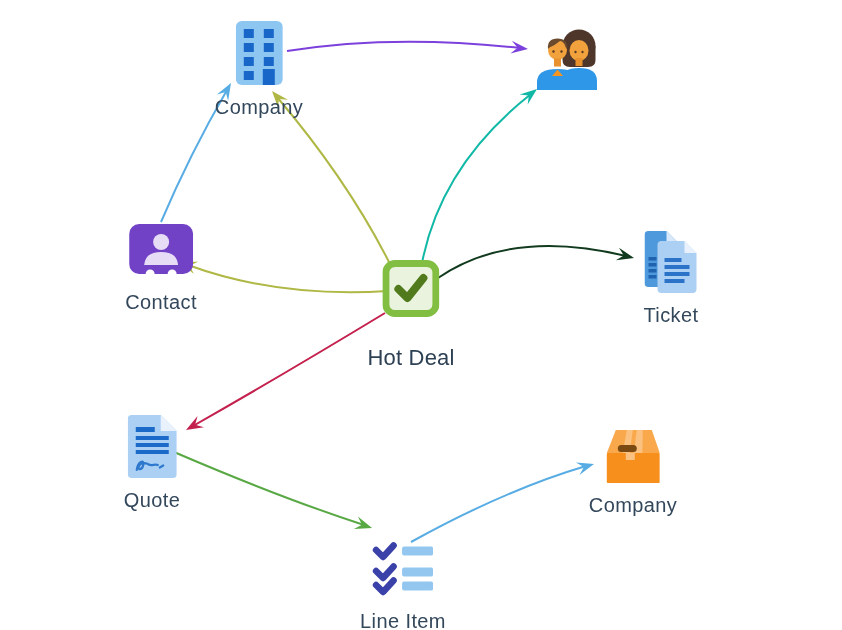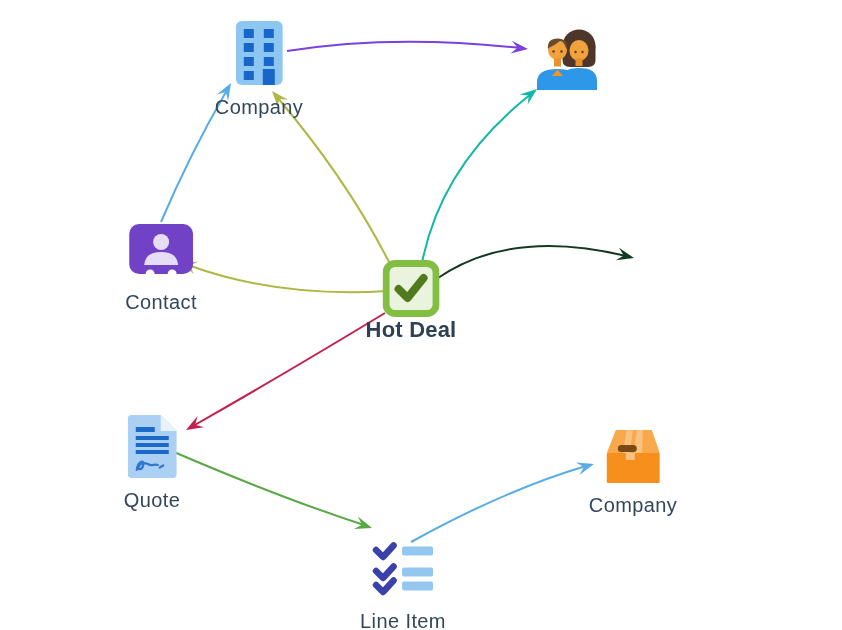--- a/index.html
+++ b/index.html
@@ -6,21 +6,21 @@
   .canvas{
     position:relative;width:842px;height:630px;background:#ffffff;overflow:hidden;
     font-family:"Liberation Sans",sans-serif;
   }
   .edges{position:absolute;left:0;top:0;width:842px;height:630px;}
   .edge-line{fill:none;stroke-width:2;}
   .node{position:absolute;display:flex;flex-direction:column;align-items:center;transform:translateX(-50%);}
   .node .label{
     margin-top:11px;font-size:20px;letter-spacing:.4px;color:#33475B;white-space:nowrap;text-align:center;
   }
-  .node.em .label{font-weight:bold;font-size:22px;color:#2E4154;margin-top:0;letter-spacing:.2px;}
+  .node.em .label{font-weight:normal;font-size:22px;color:#2E4154;margin-top:28px;letter-spacing:.2px;}
   .icon{display:block;line-height:0;}
 </style>
 </head>
 <body>
 
 <div class="canvas">
 
   <svg class="edges" viewBox="0 0 842 630" xmlns="http://www.w3.org/2000/svg">
     <g>
       <path class="edge-line" d="M161,222 Q190,154 227,90" stroke="#58ACE4"></path>
@@ -118,20 +118,43 @@
   <div class="node em" style="left:411px;top:260px">
     <span class="icon">
       <svg width="57" height="57" viewBox="0 0 57 57" xmlns="http://www.w3.org/2000/svg">
         <rect x="3.5" y="3.5" width="50" height="50" rx="9" fill="#EAF3DE" stroke="#82BE41" stroke-width="7"></rect>
         <path d="M16,29 L25,38 L41,18" fill="none" stroke="#507A1B" stroke-width="8" stroke-linecap="round" stroke-linejoin="round"></path>
       </svg>
     </span>
     <div class="label">Hot Deal</div>
   </div>
 
+  <div class="node" style="left:671px;top:231px">
+    <span class="icon">
+      <svg width="53" height="62" viewBox="0 0 53 62" xmlns="http://www.w3.org/2000/svg">
+        <path d="M0,4 Q0,0 4,0 H22 L33,11 V52 Q33,56 29,56 H4 Q0,56 0,52 Z" fill="#4E99DC"></path>
+        <path d="M22,0 L33,11 H22 Z" fill="#D6E8FA"></path>
+        <g fill="#1E62B0">
+          <rect x="4" y="26" width="8" height="3.5"></rect>
+            <rect x="4" y="32" width="8" height="3.5"></rect>
+          <rect x="4" y="38" width="8" height="3.5"></rect>
+            <rect x="4" y="44" width="8" height="3.5"></rect>
+        </g>
+        <path d="M13,14 Q13,10 17,10 H40 L52,22 V58 Q52,62 48,62 H17 Q13,62 13,58 Z" fill="#ABD0F4"></path>
+        <path d="M40,10 L52,22 H40 Z" fill="#E9F2FC"></path>
+        <g fill="#2A73C8">
+          <rect x="20" y="27" width="17" height="4"></rect>
+            <rect x="20" y="34" width="25" height="4"></rect>
+          <rect x="20" y="41" width="25" height="4"></rect>
+            <rect x="20" y="48" width="20" height="4"></rect>
+        </g>
+      </svg>
+    </span>
+    <div class="label">Ticket</div>
+  </div>
 
   <div class="node" style="left:152px;top:415px">
     <span class="icon">
       <svg width="49" height="63" viewBox="0 0 49 63" xmlns="http://www.w3.org/2000/svg">
         <path d="M4,0 H33 L49,16 V59 Q49,63 45,63 H4 Q0,63 0,59 V4 Q0,0 4,0 Z" fill="#ABD0F4"></path>
         <path d="M33,0 L49,16 H33 Z" fill="#E9F2FC"></path>
         <g fill="#1B69C8">
           <rect x="8" y="12" width="19" height="5"></rect>
             <rect x="8" y="21" width="33" height="4"></rect>
           <rect x="8" y="28" width="33" height="4"></rect>

